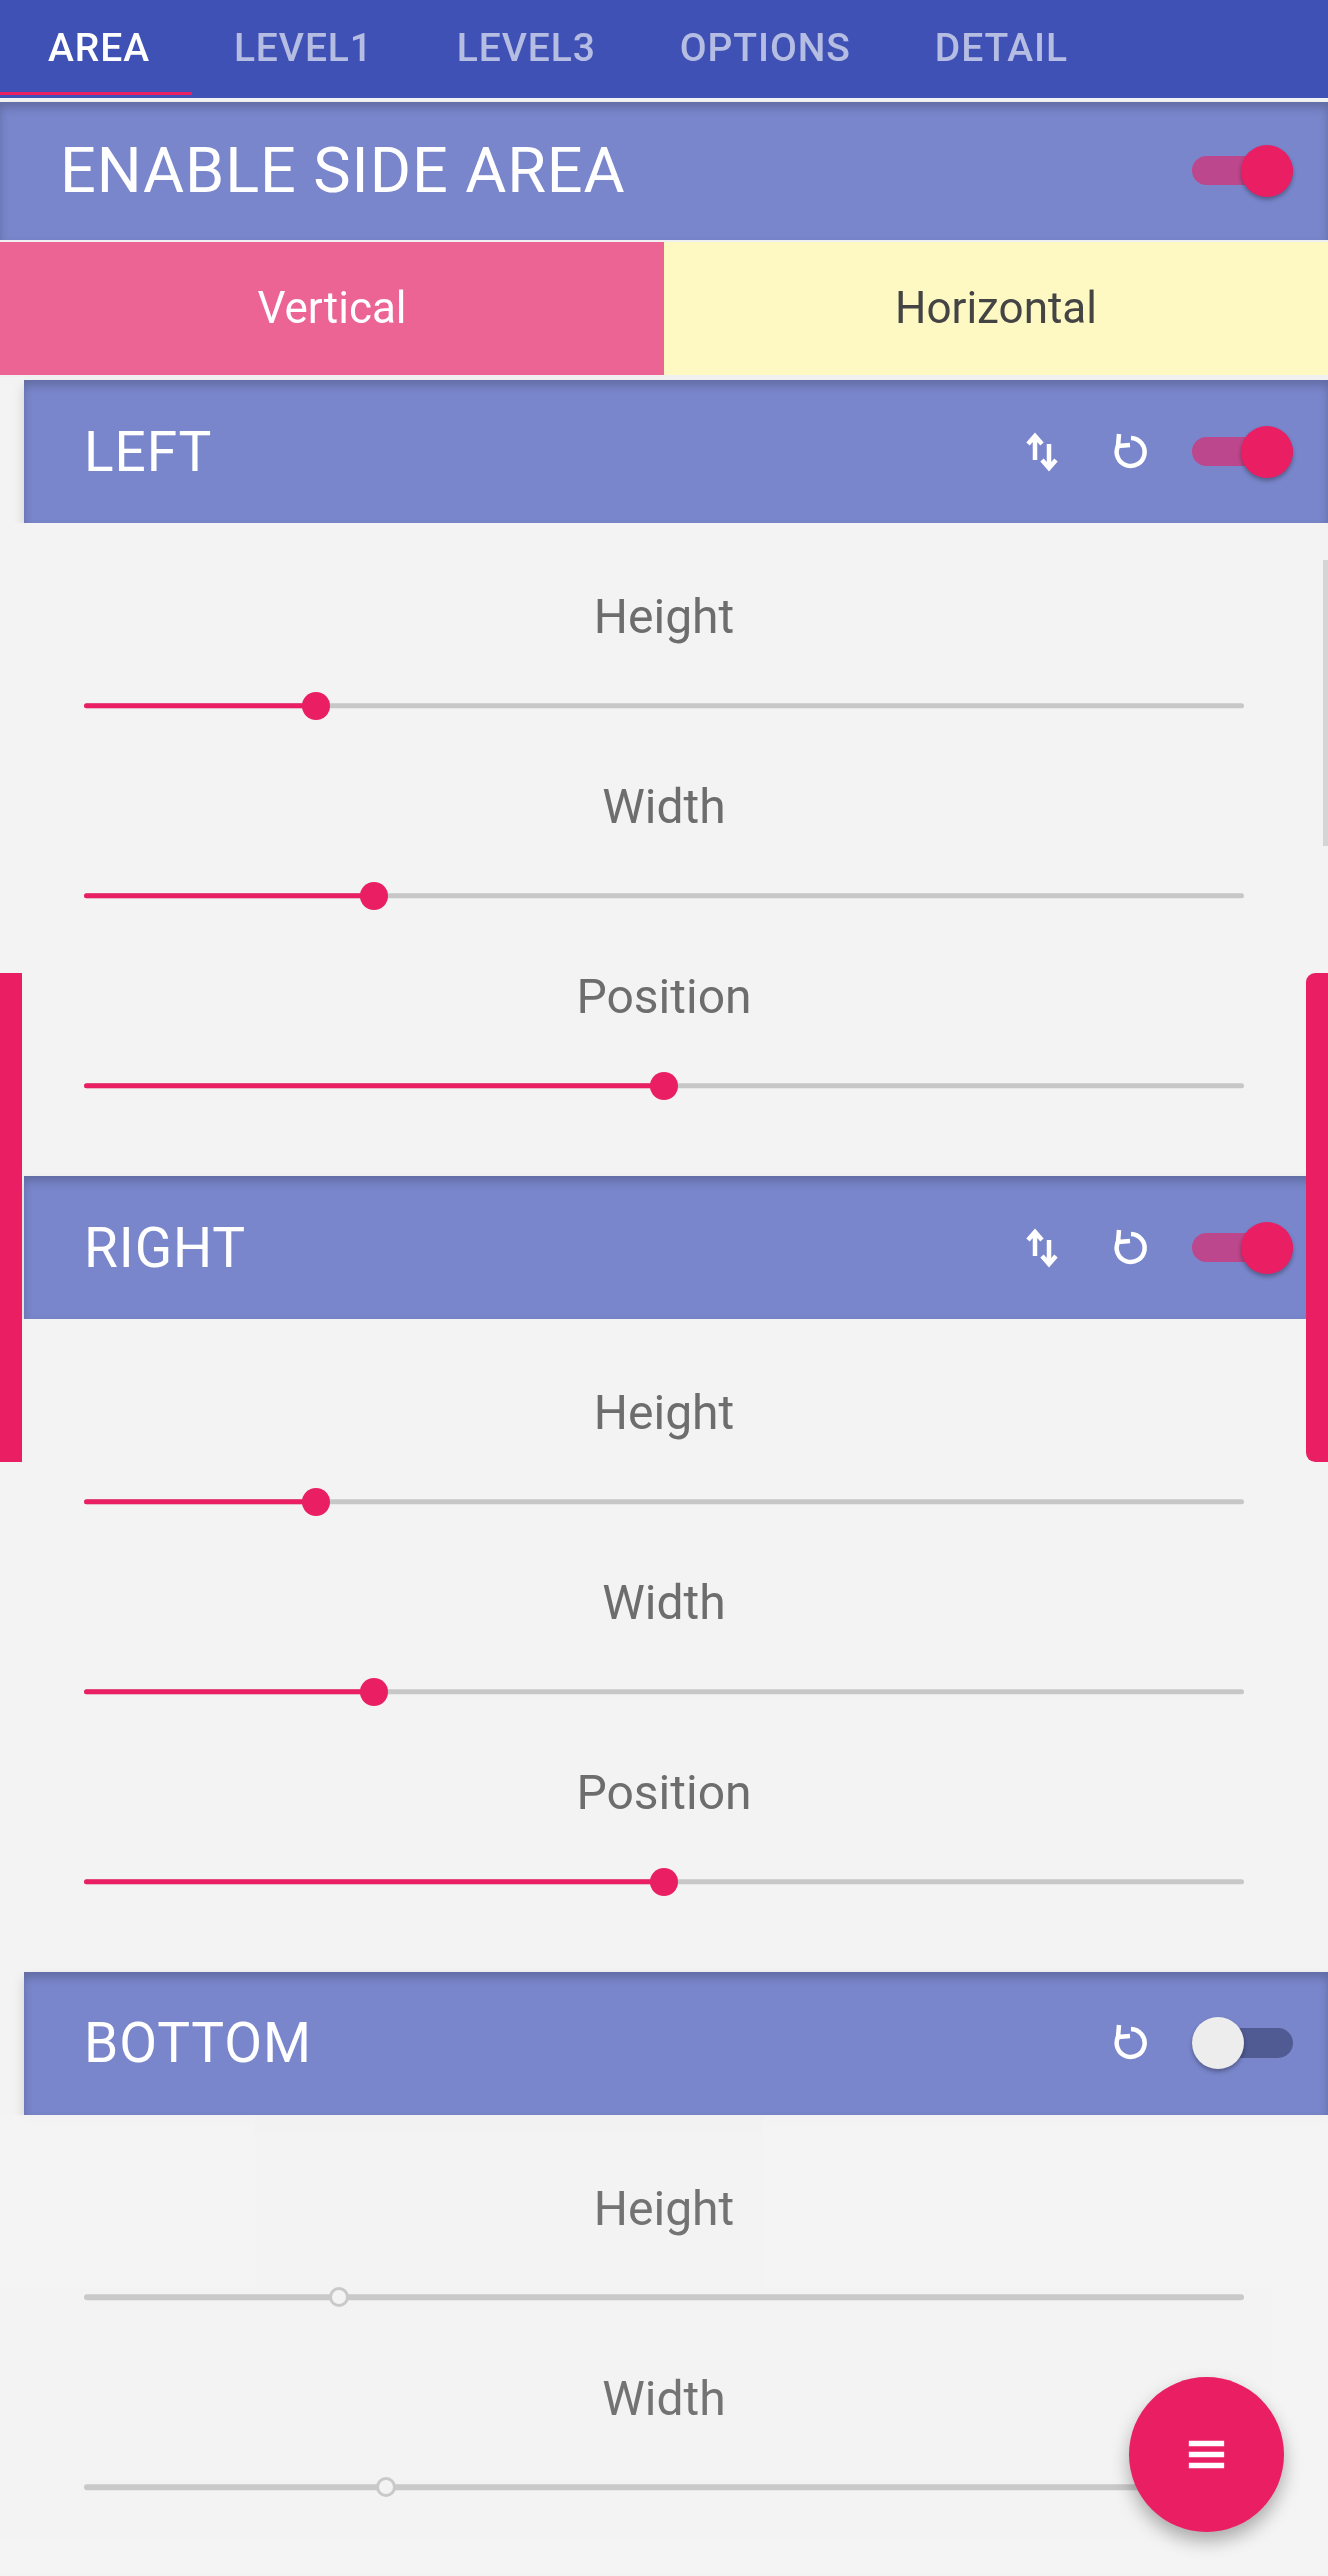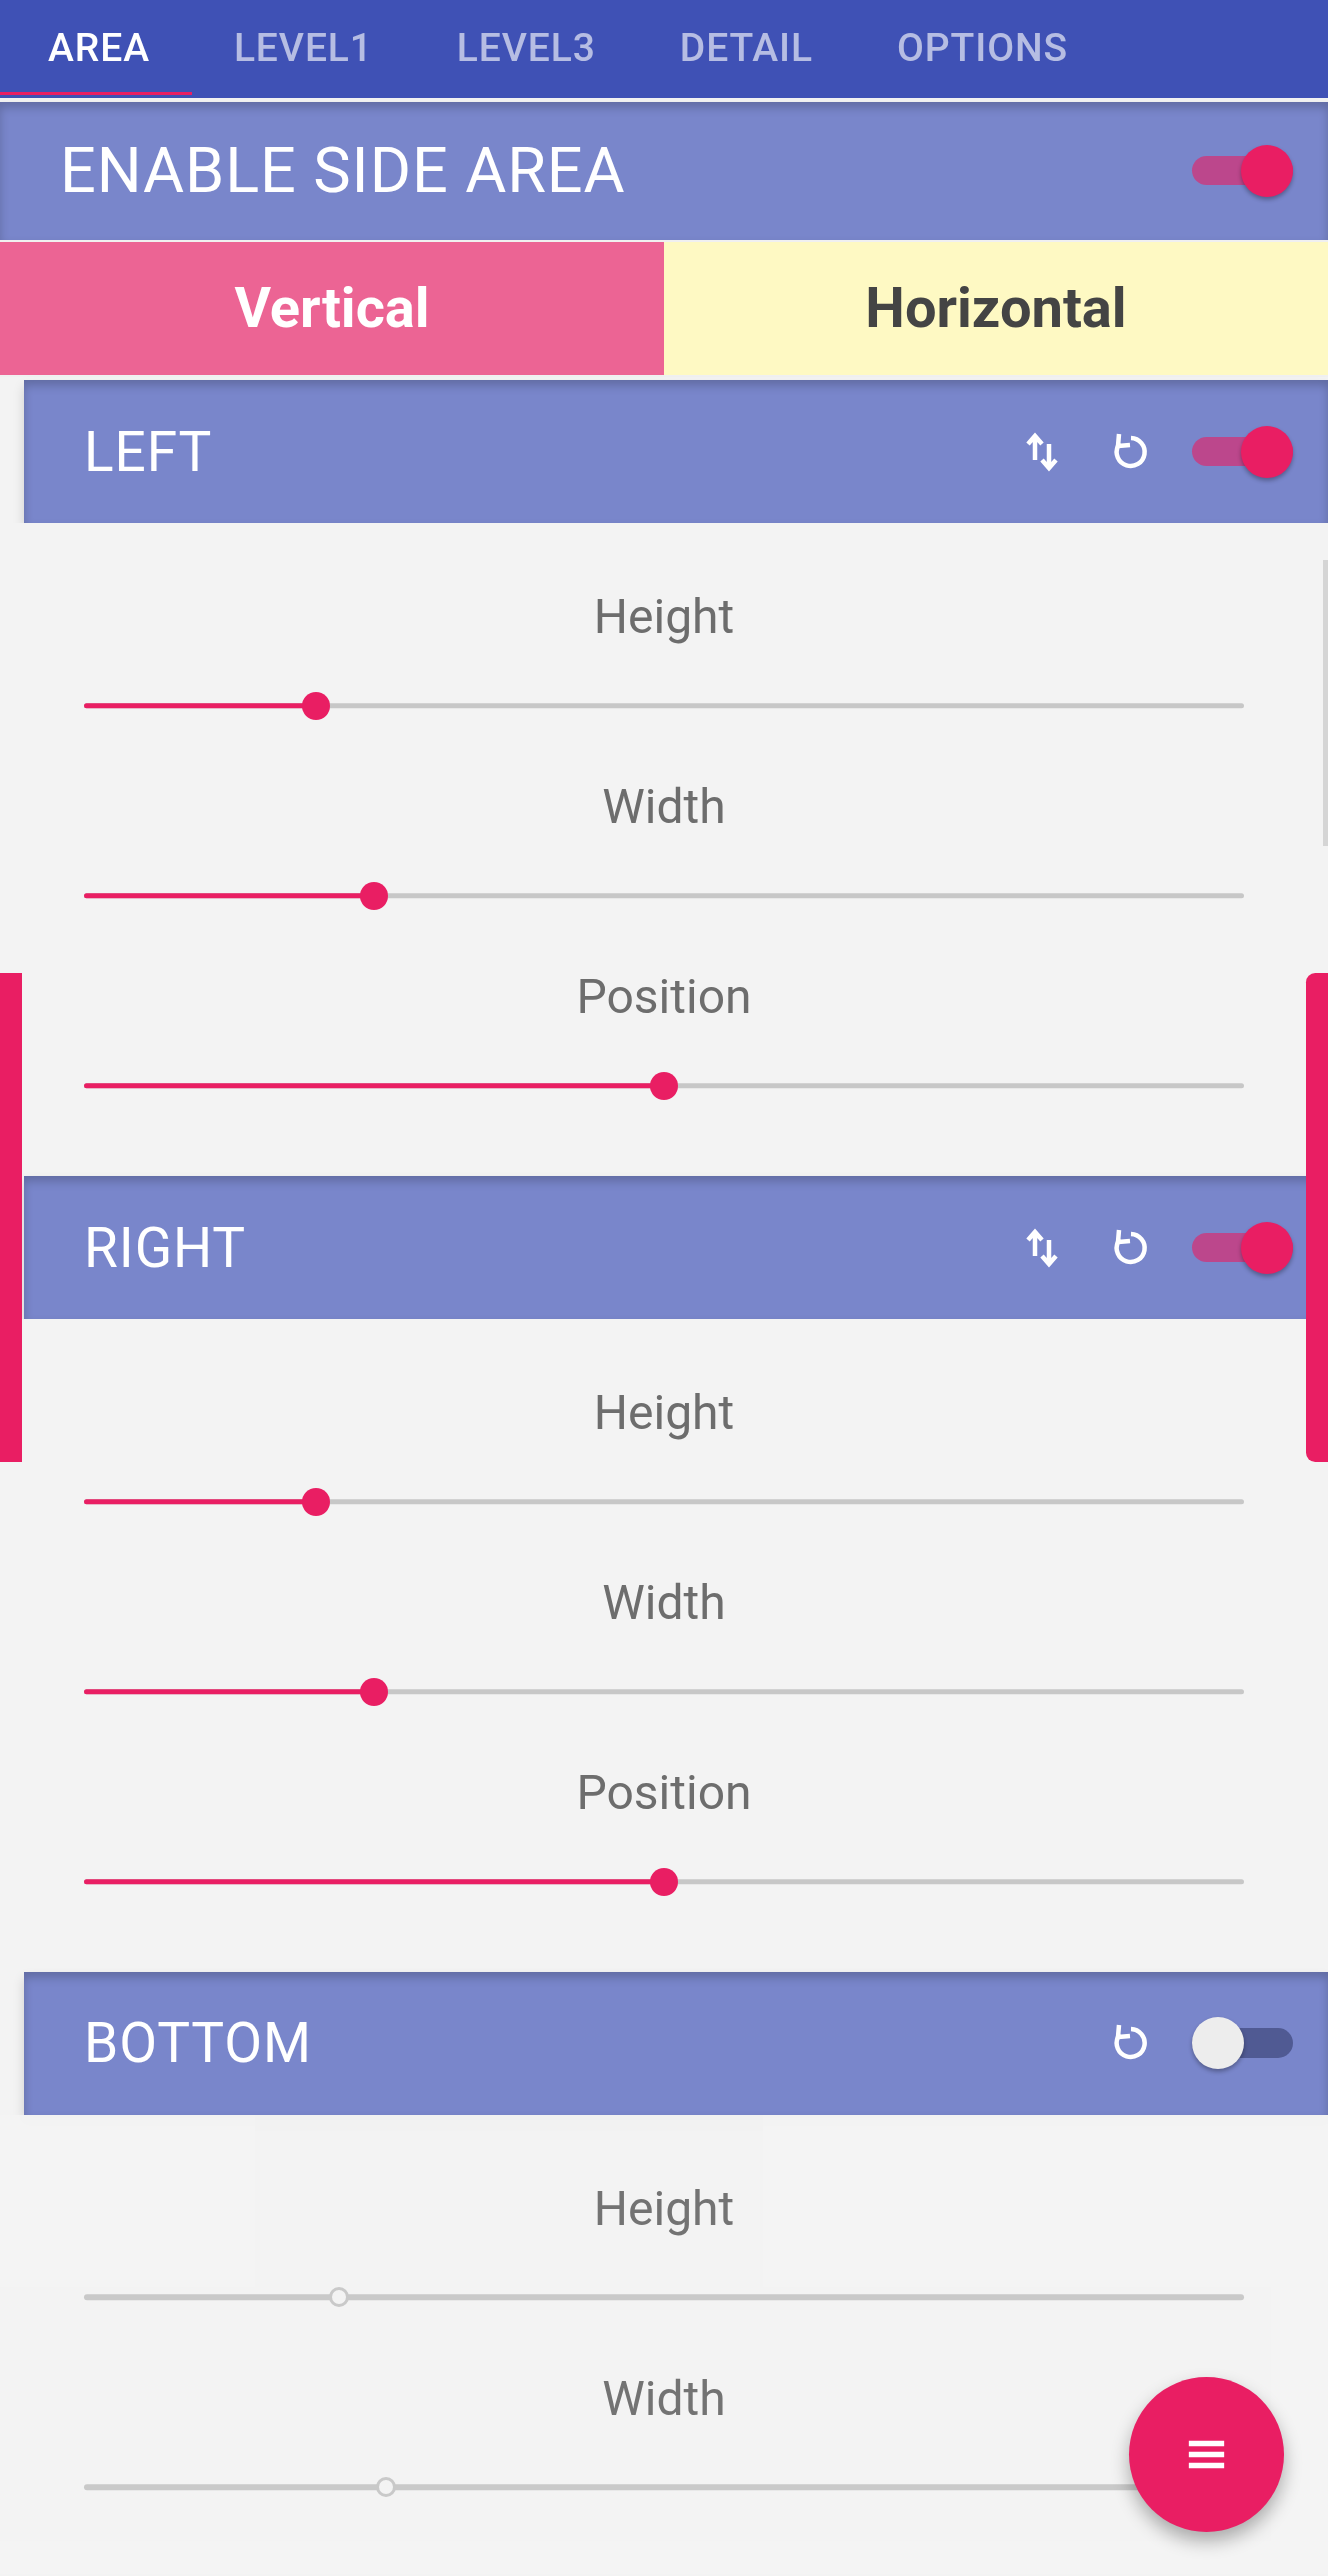--- a/index.html
+++ b/index.html
@@ -89,21 +89,21 @@
 
     
     .seg{
       display:flex; height:137px;
       background:#fff;
       border-top:2.8px solid rgba(0,0,0,.06);
       border-bottom:2.8px solid rgba(0,0,0,.06);
     }
     .seg-item{
       flex:1; display:flex; align-items:center; justify-content:center;
-      font-size:56px; font-weight:700;
+      font-size:44px; font-weight:400;
       cursor:pointer;
       text-align:right;
     }
     .seg-item.active{ background:#ec6494; color:#fff; }
     .seg-item.inactive{ background:#fef9c3; color:#444; }
 
     
     .panel{
       background:var(--grey-bg);
       padding:37px 1px 42px;
@@ -160,22 +160,22 @@
   </style>
 </head>
 <body>
 
 <div class="wrap">
 
   <div class="tabs" id="tabs">
       <div class="tab active">AREA</div>
       <div class="tab">LEVEL1</div>
       <div class="tab">LEVEL3</div>
+      <div class="tab">OPTIONS</div>
       <div class="tab">DETAIL</div>
-      <div class="tab">OPTIONS</div>
     </div>
 
   <div class="bar enable">
     <div class="bar-title">ENABLE SIDE AREA</div>
     <div class="bar-spacer"></div>
     <div class="switch on" id="enableSwitch">
       <div class="switch-track"></div>
         <div class="switch-thumb"></div>
     </div>
   </div>

